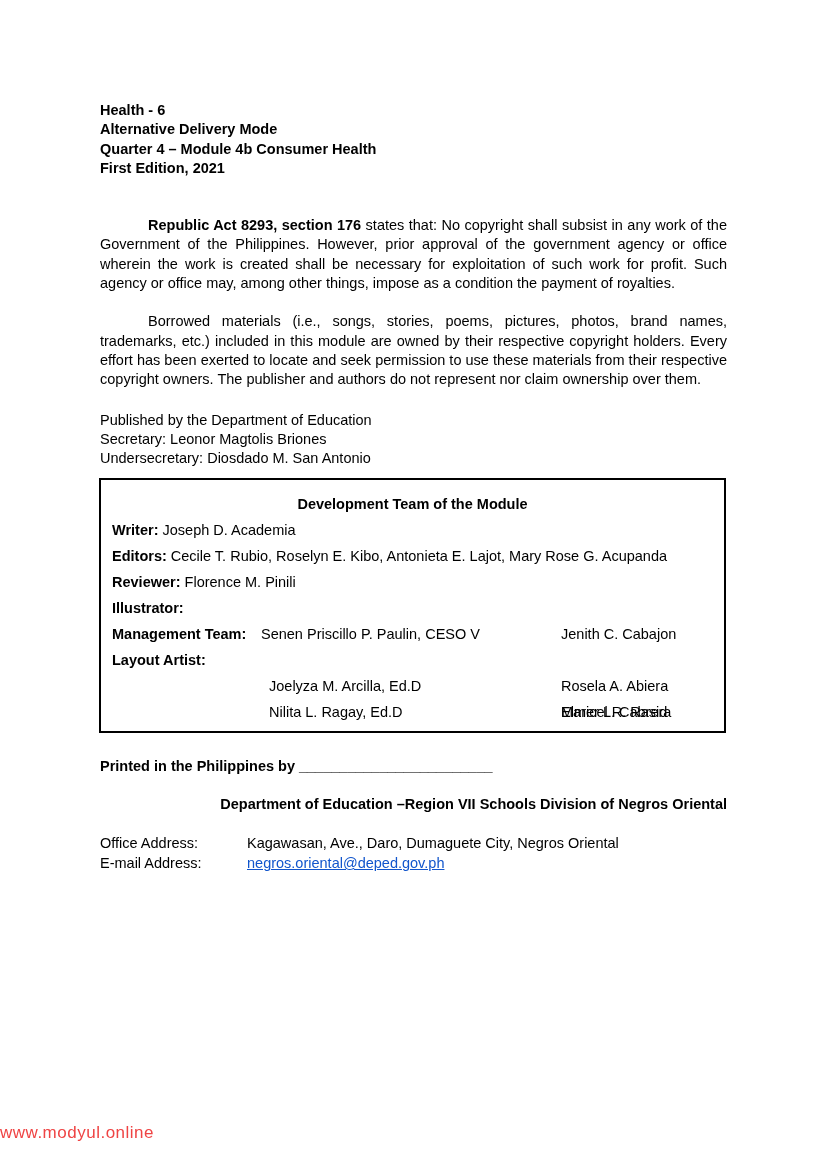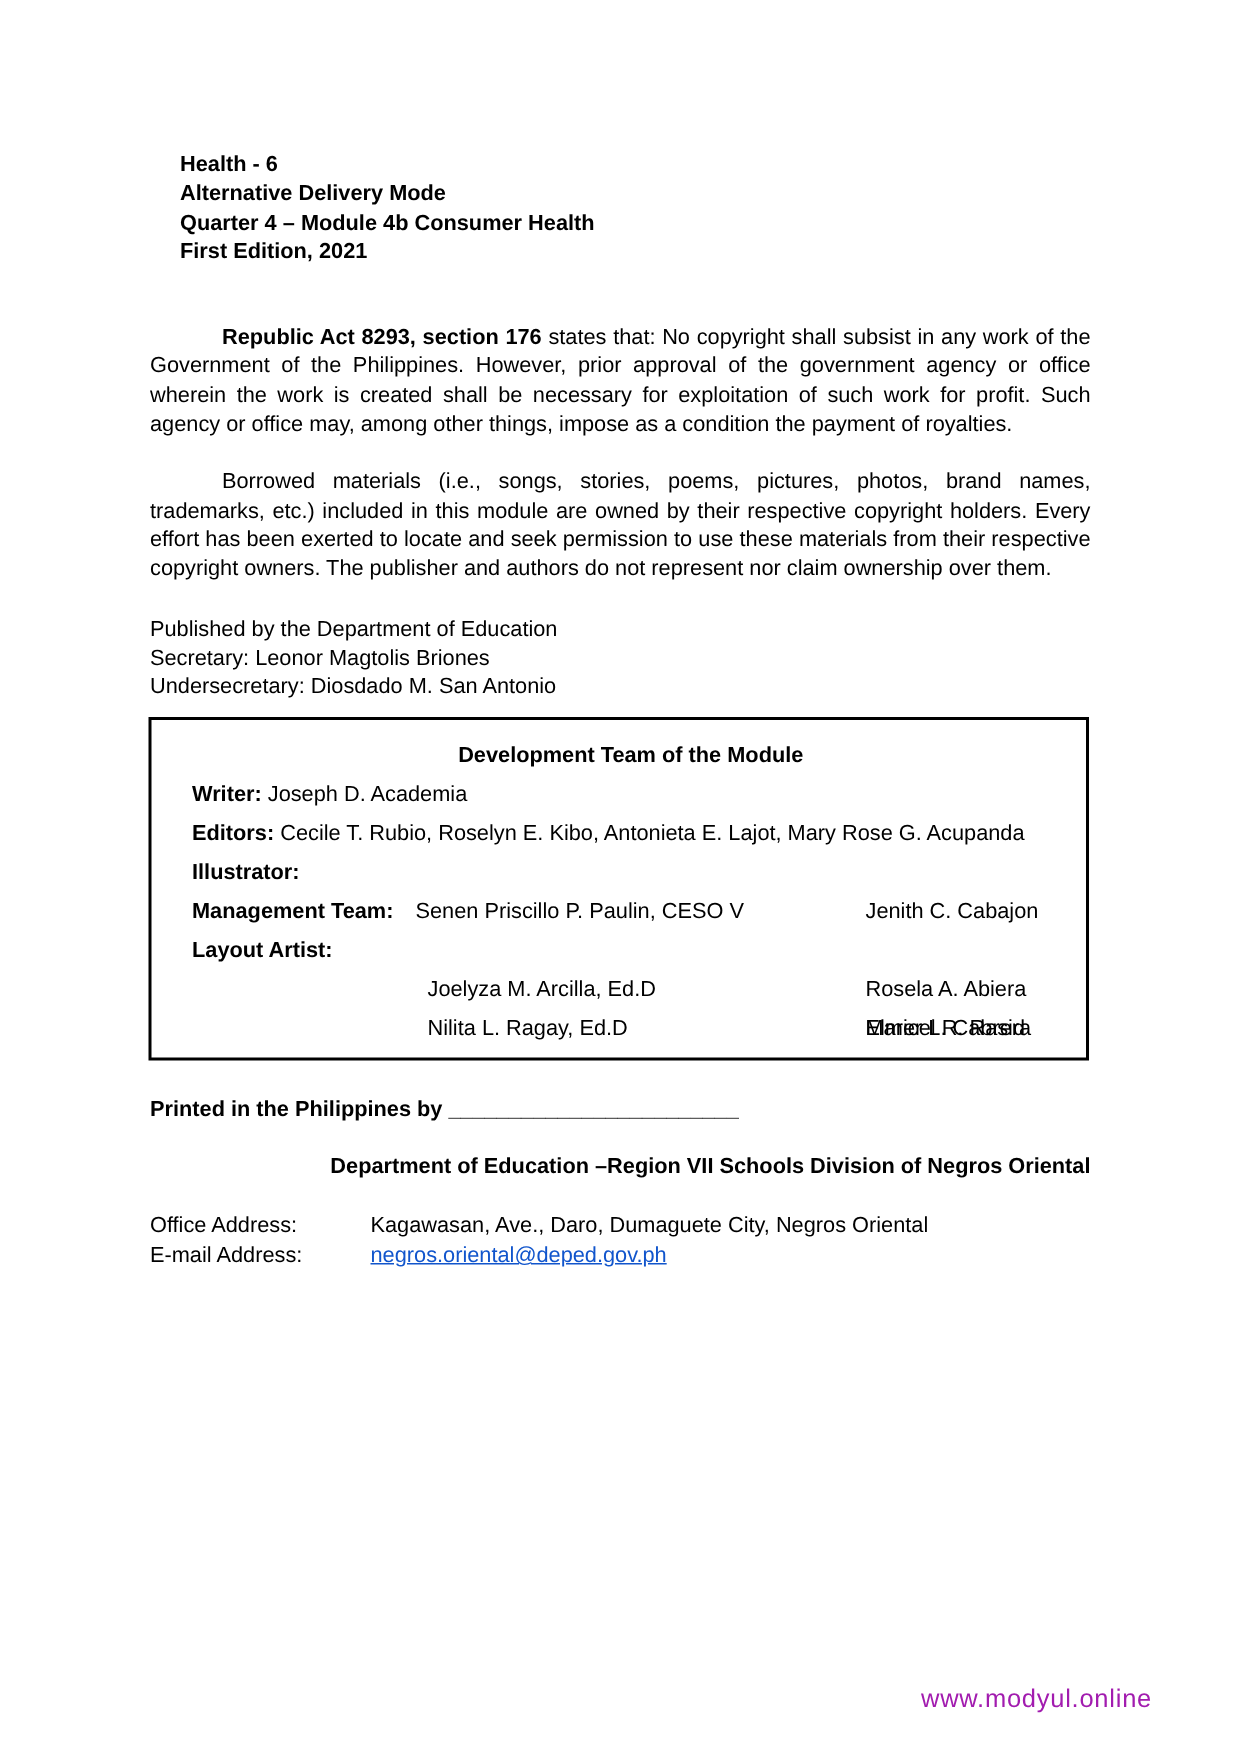--- a/index.html
+++ b/index.html
@@ -15,30 +15,30 @@
     color: #000000;
     overflow: hidden;
     margin: 0 auto;
   }
   .content {
     position: absolute;
     left: 100px;
     top: 0;
     width: 627px;
   }
-  .module-header { margin-top: 101px; font-weight: bold; margin-left: 20px; }
+  .module-header { margin-top: 101px; font-weight: bold; }
   .para { text-align: justify; text-indent: 48px; }
   .para-copyright { margin-top: 38px; }
   .para-borrowed { margin-top: 19px; }
   .bold { font-weight: bold; }
   .publisher-block { margin-top: 21px; }
   .dev-box {
     margin-top: 10px;
     border: 2px solid #000000;
-    padding: 11px 11px 6px 27px;
+    padding: 11px 11px 6px 11px;
     line-height: 26px;
     width: 627px;
     margin-left: -1px;
   }
   .dev-box-title { text-align: center; font-weight: bold; }
   .box-row { position: relative; }
   .mgmt-label { display: inline-block; width: 149px; font-weight: bold; }
   .mgmt-cont { margin-left: 157px; }
   .mgmt-right { position: absolute; left: 449px; top: 0; }
   .printed-line { margin-top: 24px; font-weight: bold; }
@@ -46,22 +46,22 @@
   .contact-block { margin-top: 19px; line-height: 20px; }
   .contact-row { display: flex; }
   .contact-label { width: 147px; flex: none; }
   .contact-indent { margin-left: 53px; }
   .email-link { color: #1155CC; text-decoration: underline; }
   .watermark {
     position: absolute;
     top: 1123px;
     left: 0;
     width: 768px;
-    text-align: right;
-    color: #a21caf;
+    text-align: left;
+    color: #ef4444;
     font-size: 17px;
     letter-spacing: 0.5px;
   }
 </style>
 </head>
 <body>
 
 <div class="page">
   <div class="content">
 
@@ -80,20 +80,21 @@
       <div>Published by the Department of Education</div>
       <div>Secretary: Leonor Magtolis Briones</div>
       <div>Undersecretary: Diosdado M. San Antonio</div>
     </div>
 
     <div class="dev-box">
       <div class="dev-box-title">Development Team of the Module</div>
 
       <div class="box-row"><span class="bold">Writer:</span> <span>Joseph D. Academia</span></div>
       <div class="box-row"><span class="bold">Editors:</span> <span>Cecile T. Rubio, Roselyn E. Kibo, Antonieta E. Lajot, Mary Rose G. Acupanda</span></div>
+      <div class="box-row"><span class="bold">Reviewer:</span> <span>Florence M. Pinili</span></div>
       <div class="box-row"><span class="bold">Illustrator:</span> <span></span></div>
       <div class="box-row">
         <span class="mgmt-label">Management Team:</span><span>Senen Priscillo P. Paulin, CESO V</span>
         <span class="mgmt-right">Jenith C. Cabajon</span>
       </div>
 
       <div class="box-row"><span class="bold">Layout Artist:</span> <span></span></div>
       <div class="box-row">
         <span class="mgmt-cont" style="display:inline-block">Joelyza M. Arcilla, Ed.D</span>
         <span class="mgmt-right">Rosela A. Abiera</span>

